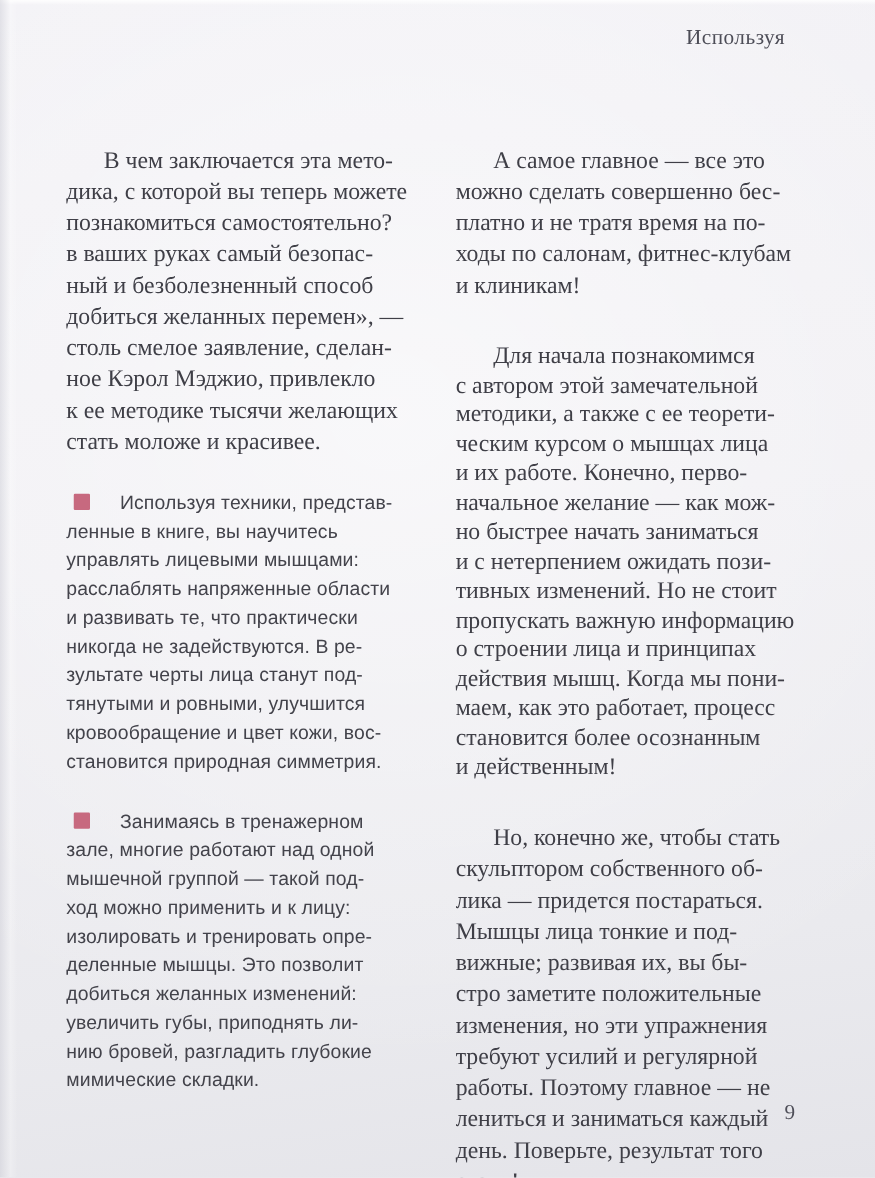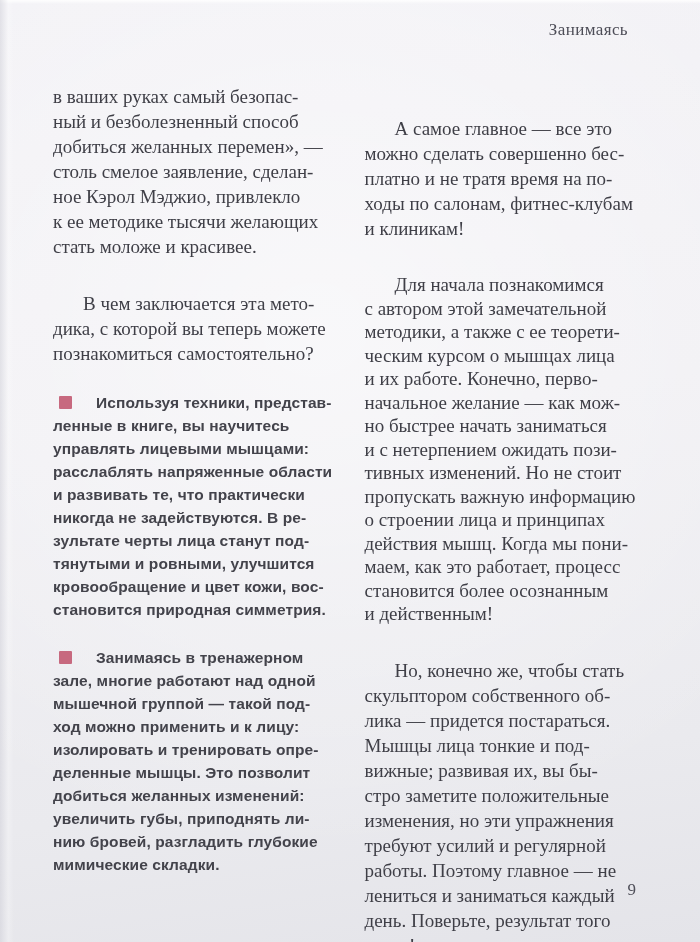--- a/index.html
+++ b/index.html
@@ -67,21 +67,21 @@
   .indent {
     text-indent: 30px;
     margin-top: 32px;
   }
   .tight {
     line-height: 23.5px;
   }
   .bullet-para {
     margin-top: 25px;
     font-family: "Liberation Sans", sans-serif;
-    font-weight: 700;
+    font-weight: 400;
     font-size: 15.5px;
     line-height: 23px;
     color: #43434b;
     letter-spacing: 0.1px;
   }
   .bullet-square {
     display: inline-block;
     width: 13px;
     height: 13px;
     margin-left: 6px;
@@ -114,35 +114,35 @@
     font-family: "Liberation Serif", serif;
     font-size: 17px;
     color: #4f4f59;
   }
 </style>
 </head>
 <body>
 
 <div class="page">
 
-  <div class="running-title">Занимаясь</div>
+  <div class="running-title">Используя</div>
 
   <div class="columns">
 
     <div class="col">
+      <p class="serif indent">В чем заключается эта мето-
+дика, с которой вы теперь можете
+познакомиться самостоятельно?</p>
       <p class="serif">в ваших руках самый безопас-
 ный и безболезненный способ
 добиться желанных перемен», —
 столь смелое заявление, сделан-
 ное Кэрол Мэджио, привлекло
 к ее методике тысячи желающих
 стать моложе и красивее.</p>
-      <p class="serif indent">В чем заключается эта мето-
-дика, с которой вы теперь можете
-познакомиться самостоятельно?</p>
       <p class="bullet-para"><span class="bullet-square"></span><span class="bullet-text">Используя техники, представ-
 ленные в книге, вы научитесь
 управлять лицевыми мышцами:
 расслаблять напряженные области
 и развивать те, что практически
 никогда не задействуются. В ре-
 зультате черты лица станут под-
 тянутыми и ровными, улучшится
 кровообращение и цвет кожи, вос-
 становится природная симметрия.</span></p>

